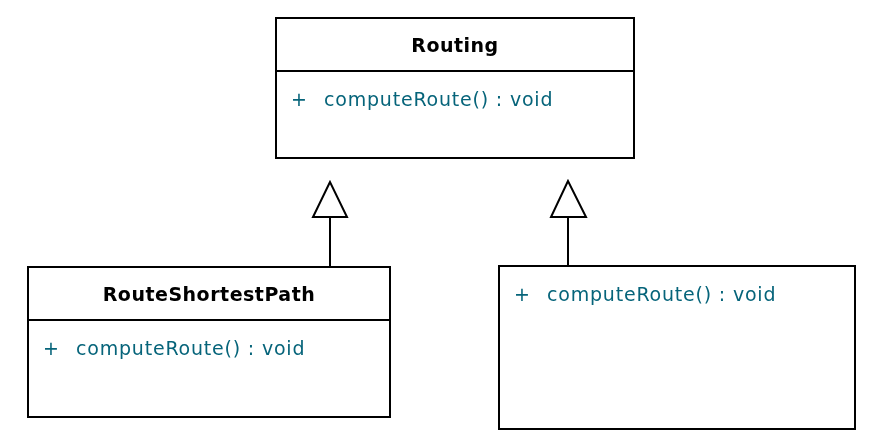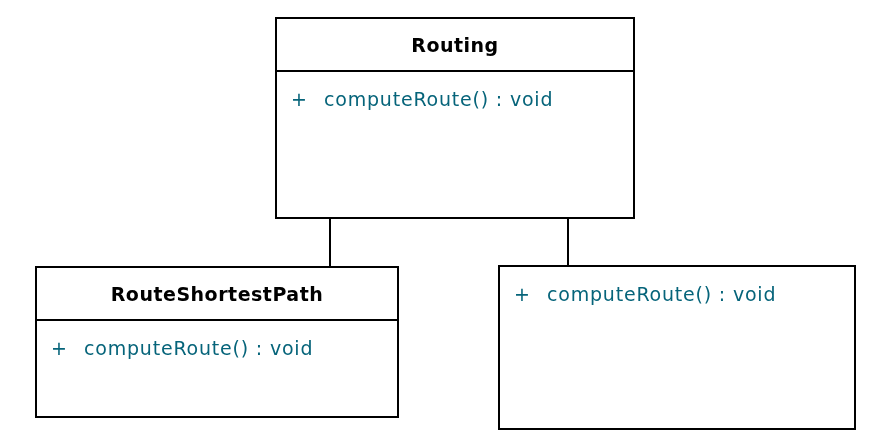--- a/index.html
+++ b/index.html
@@ -47,22 +47,22 @@
     padding-left: 14px;
     flex: 0 0 auto;
   }
   .connector-layer {
     position: absolute;
     left: 0;
     top: 0;
     width: 882px;
     height: 442px;
   }
-  #class-routing              { left: 275px; top: 17px;  width: 360px; height: 202px; }
-  #class-route-shortest-path  { left: 35px;  top: 266px; width: 364px; height: 152px; }
+  #class-routing              { left: 275px; top: 17px;  width: 360px; height: 142px; }
+  #class-route-shortest-path  { left: 27px;  top: 266px; width: 364px; height: 152px; }
   #class-route-shortest-time-way { left: 498px; top: 265px; width: 358px; height: 165px; }
 </style>
 </head>
 <body>
 
 <div class="canvas">
 
   <svg class="connector-layer" width="882" height="442" viewBox="0 0 882 442" xmlns="http://www.w3.org/2000/svg">
     <line x1="330" y1="216" x2="330" y2="266" stroke="#000000" stroke-width="2"></line>
     <polygon points="330,182 313,217 347,217" fill="#ffffff" stroke="#000000" stroke-width="2"></polygon>

